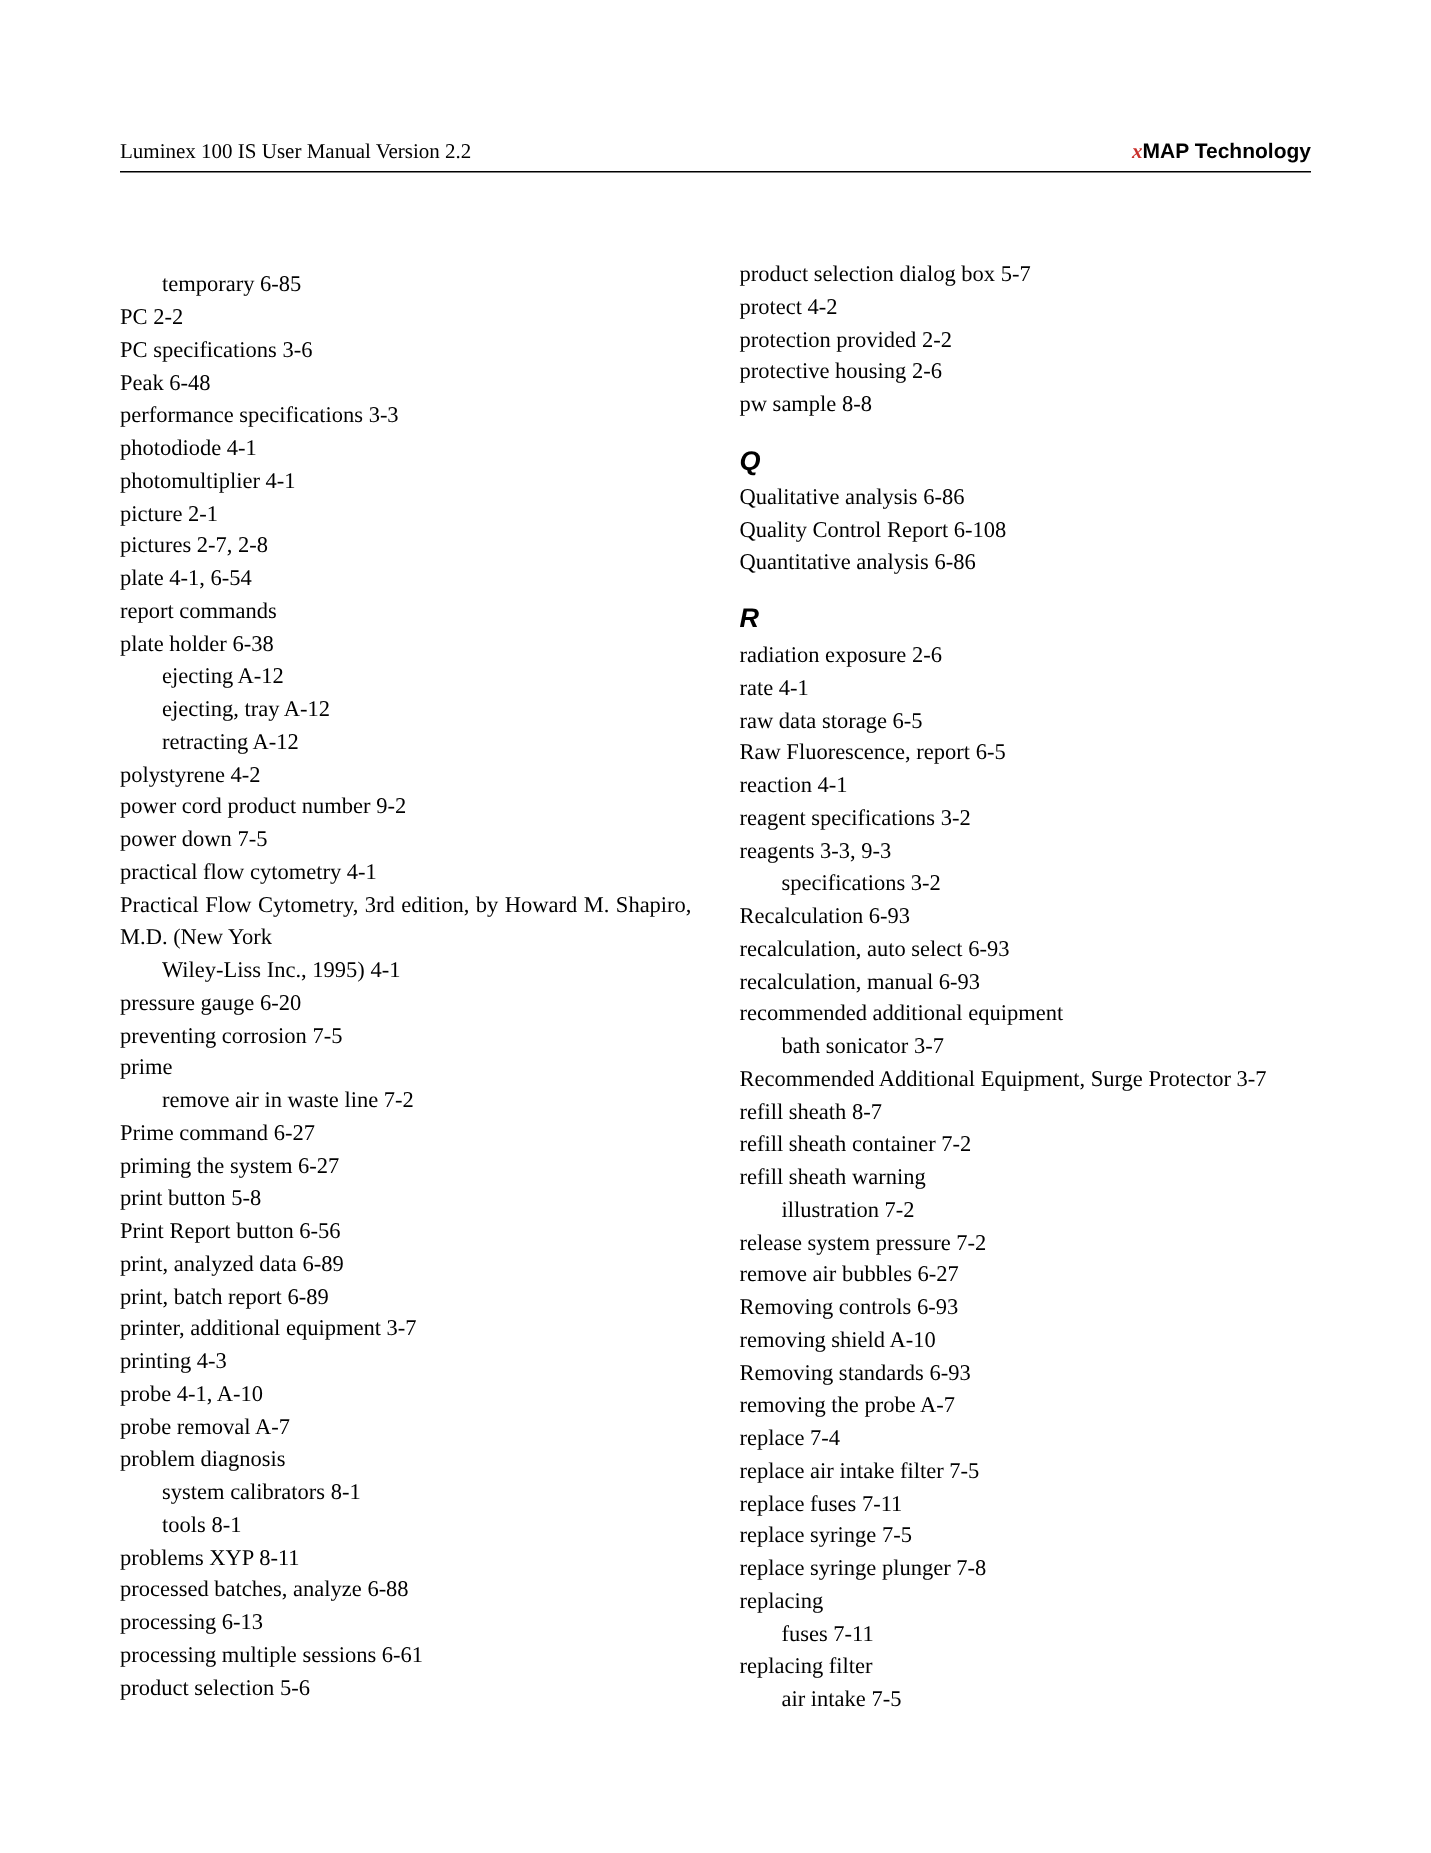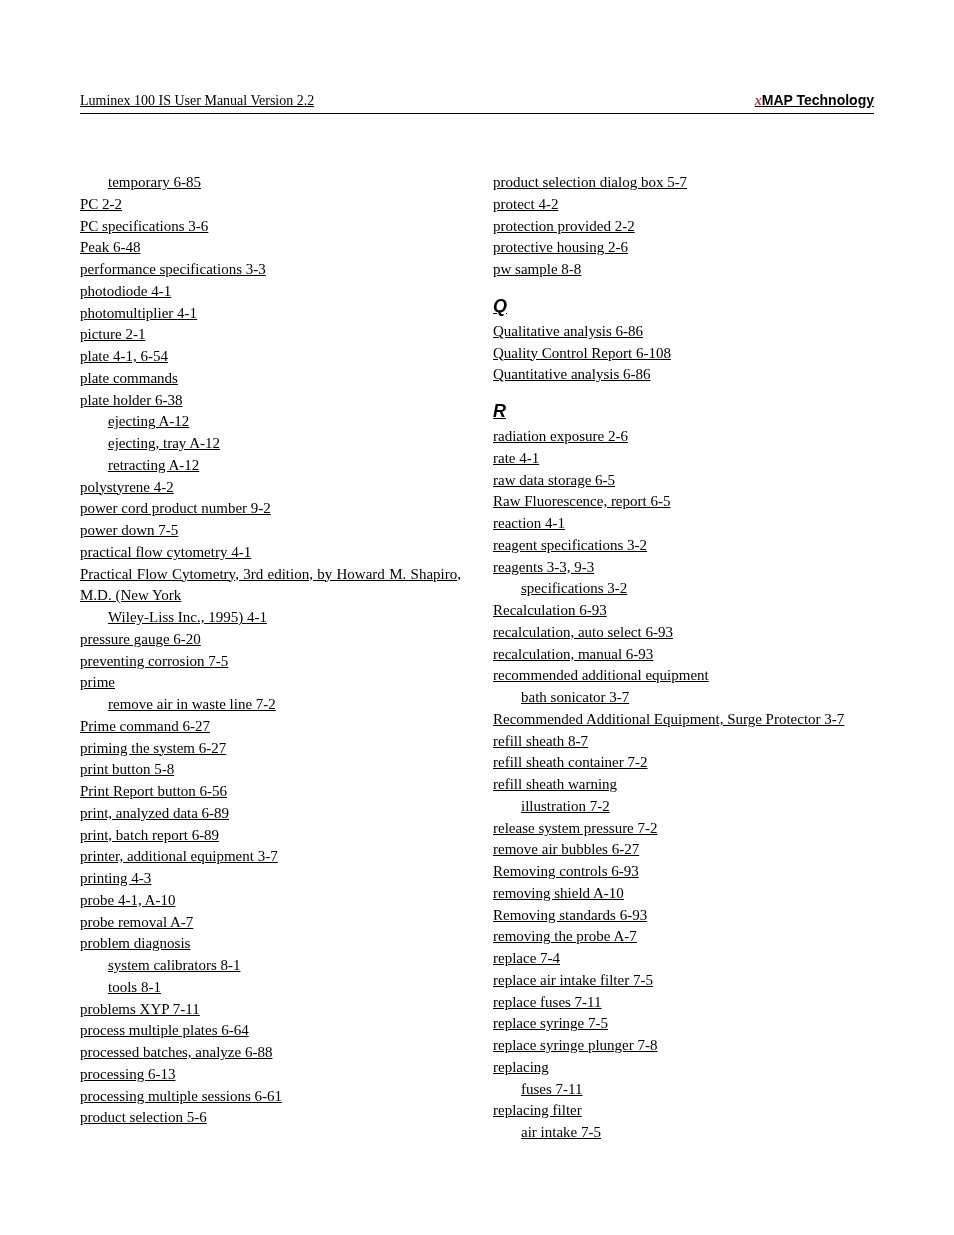--- a/index.html
+++ b/index.html
@@ -7,21 +7,20 @@
   padding: 0;
   font-family: "Times New Roman", Times, serif;
   font-size: 15px;
   background: #fff;
   color: #000;
   width: 954px;
 }
 .page {
   padding: 92px 80px 40px 80px;
   position: relative;
-  text-decoration: underline;
 }
 .header-row {
   display: flex;
   justify-content: space-between;
   align-items: baseline;
   border-bottom: 1px solid #000;
   padding-bottom: 4px;
   margin-bottom: 58px;
 }
 .header-left {
@@ -35,20 +34,21 @@
 .header-right .x-italic {
   color: #c9302c;
   font-style: italic;
   font-weight: bold;
   font-family: "Times New Roman", serif;
   font-size: 14px;
 }
 .columns {
   display: flex;
   gap: 32px;
+  align-items: center;
 }
 .col {
   flex: 1;
   line-height: 1.45;
 }
 .entry {
   margin: 0;
 }
 .sub {
   padding-left: 28px;
@@ -81,22 +81,23 @@
   <div class="columns">
     <div class="col" id="col1">
         <div class="entry sub">temporary 6-85</div>
         <div class="entry">PC 2-2</div>
         <div class="entry">PC specifications 3-6</div>
         <div class="entry">Peak 6-48</div>
         <div class="entry">performance specifications 3-3</div>
         <div class="entry">photodiode 4-1</div>
         <div class="entry">photomultiplier 4-1</div>
         <div class="entry">picture 2-1</div>
+        <div class="entry">pictures 2-7, 2-8</div>
         <div class="entry">plate 4-1, 6-54</div>
-        <div class="entry">plate commands</div>
+        <div class="entry">report commands</div>
         <div class="entry">plate holder 6-38</div>
         <div class="entry sub">ejecting A-12</div>
         <div class="entry sub">ejecting, tray A-12</div>
         <div class="entry sub">retracting A-12</div>
         <div class="entry">polystyrene 4-2</div>
         <div class="entry">power cord product number 9-2</div>
         <div class="entry">power down 7-5</div>
         <div class="entry">practical flow cytometry 4-1</div>
         <div class="entry justify">Practical Flow Cytometry, 3rd edition, by Howard M. Shapiro, M.D. (New York</div>
         <div class="entry sub">Wiley-Liss Inc., 1995) 4-1</div>
@@ -110,22 +111,21 @@
         <div class="entry">Print Report button 6-56</div>
         <div class="entry">print, analyzed data 6-89</div>
         <div class="entry">print, batch report 6-89</div>
         <div class="entry">printer, additional equipment 3-7</div>
         <div class="entry">printing 4-3</div>
         <div class="entry">probe 4-1, A-10</div>
         <div class="entry">probe removal A-7</div>
         <div class="entry">problem diagnosis</div>
         <div class="entry sub">system calibrators 8-1</div>
         <div class="entry sub">tools 8-1</div>
-        <div class="entry">problems XYP 7-11</div>
-        <div class="entry">process multiple plates 6-64</div>
+        <div class="entry">problems XYP 8-11</div>
         <div class="entry">processed batches, analyze 6-88</div>
         <div class="entry">processing 6-13</div>
         <div class="entry">processing multiple sessions 6-61</div>
         <div class="entry">product selection 5-6</div>
       </div>
     <div class="col" id="col2">
         <div class="entry">product selection dialog box 5-7</div>
         <div class="entry">protect 4-2</div>
         <div class="entry">protection provided 2-2</div>
         <div class="entry">protective housing 2-6</div>

